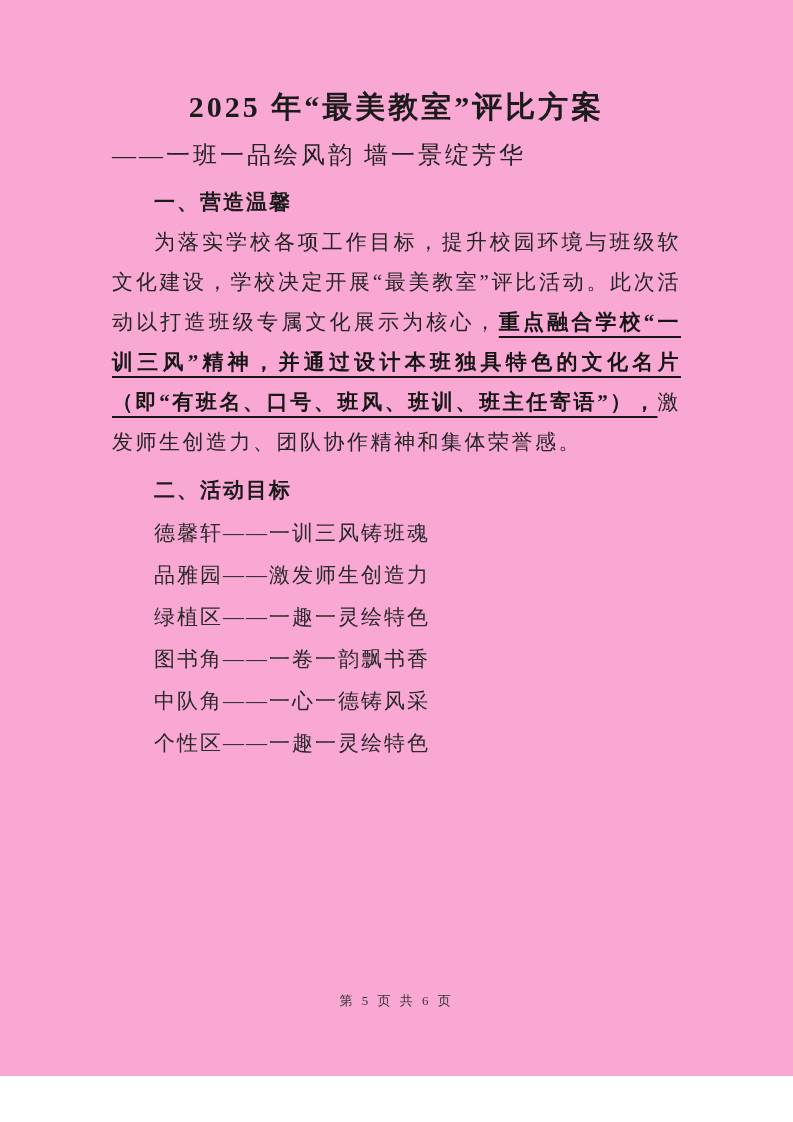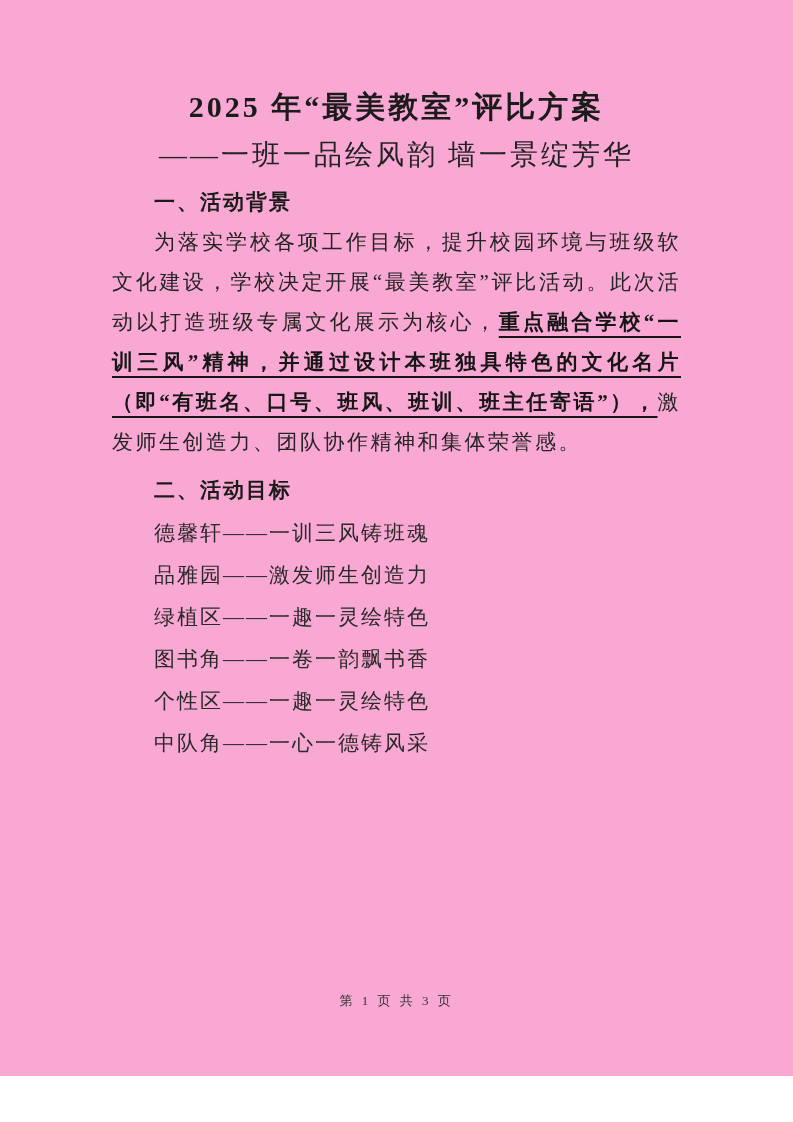--- a/index.html
+++ b/index.html
@@ -23,23 +23,22 @@
     margin: 0;
     font-size: 30px;
     font-weight: bold;
     text-align: center;
     letter-spacing: 3px;
     line-height: 46px;
     color: #1b1b1b;
   }
   .doc-subtitle {
     margin: 6px 0 0 0;
-    font-size: 28px;
+    font-size: 24px;
     font-weight: normal;
-    text-align: center;
     letter-spacing: 3px;
     line-height: 38px;
     color: #222222;
   }
   .sec-heading {
     margin: 8px 0 0 0;
     font-size: 21px;
     font-weight: bold;
     line-height: 40px;
     text-indent: 2em;
@@ -86,33 +85,33 @@
 </style>
 </head>
 <body>
 
 <div class="page">
 
   <h1 class="doc-title">2025 年“最美教室”评比方案</h1>
 
   <h2 class="doc-subtitle">——一班一品绘风韵 墙一景绽芳华</h2>
 
-  <h3 class="sec-heading">一、活动背景</h3>
+  <h3 class="sec-heading">一、营造温馨</h3>
 
   <p class="body-para"><span>为落实学校各项工作目标，提升校园环境与班级软文化建设，学校决定开展“最美教室”评比活动。此次活动以打造班级专属文化展示为核心，</span><span class="emphasis">重点融合学校“一训三风”精神，并通过设计本班独具特色的文化名片（即“有班名、口号、班风、班训、班主任寄语”），</span><span>激发师生创造力、团队协作精神和集体荣誉感。</span></p>
 
   <h3 class="sec-heading">二、活动目标</h3>
 
 
 
   <div class="zone-list">
     <div class="zone-item">德馨轩——一训三风铸班魂</div>
     <div class="zone-item">品雅园——激发师生创造力</div>
     <div class="zone-item">绿植区——一趣一灵绘特色</div>
     <div class="zone-item">图书角——一卷一韵飘书香</div>
+    <div class="zone-item">中队角——一心一德铸风采</div>
     <div class="zone-item">个性区——一趣一灵绘特色</div>
-    <div class="zone-item">中队角——一心一德铸风采</div>
   </div>
 
 
-  <div class="page-footer">第 1 页 共 3 页</div>
+  <div class="page-footer">第 5 页 共 6 页</div>
 
 </div>
 
 </body></html>

